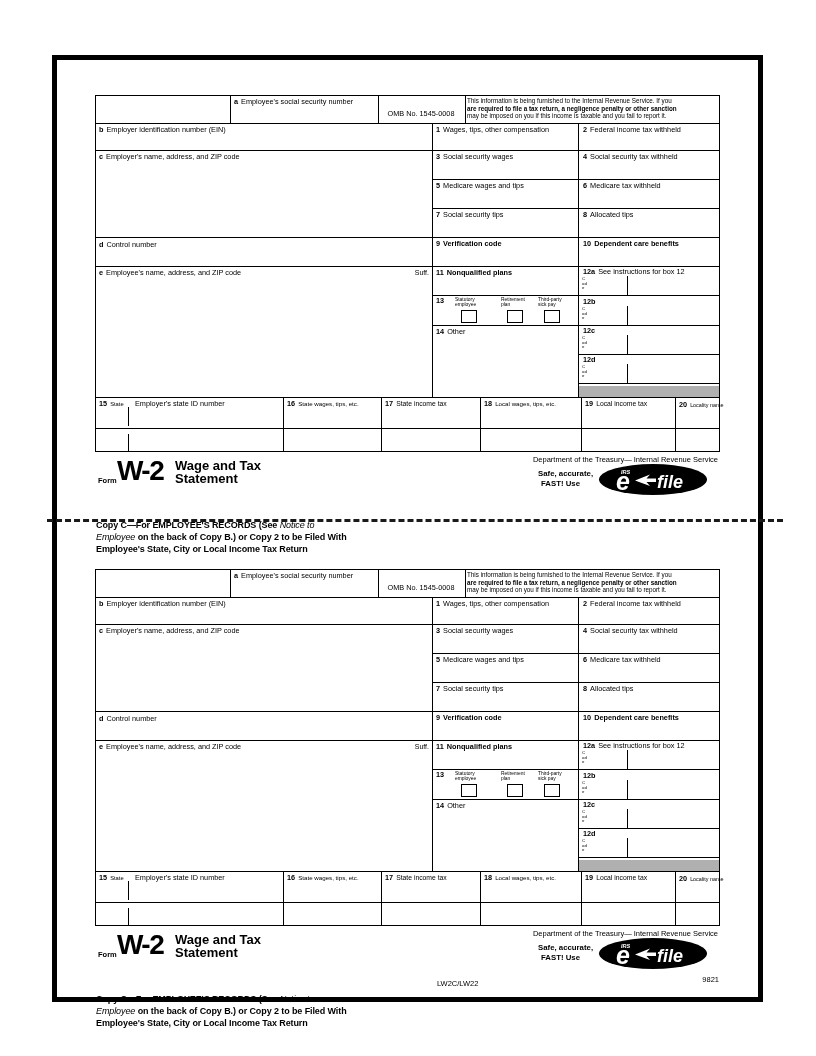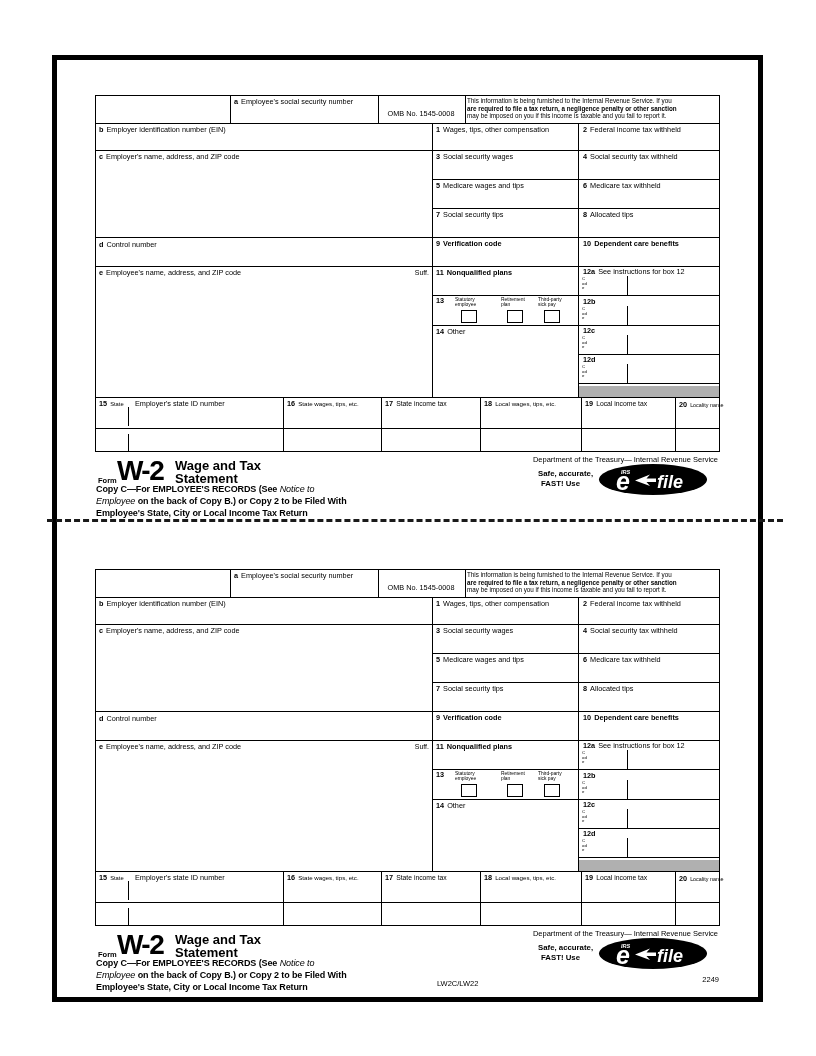--- a/index.html
+++ b/index.html
@@ -21,21 +21,21 @@
   .notice .nb{font-weight:bold;}
   .suff{position:absolute;font-size:7px;text-align:right;}
   .code{position:absolute;width:5px;font-size:4.3px;line-height:4.6px;word-break:break-all;}
   .chk-lbl{position:absolute;font-size:4.9px;line-height:5.3px;white-space:nowrap;}
   .chkbox{position:absolute;width:14px;height:11px;border:1px solid #000;background:#fff;}
   .s58{font-size:5.8px;} .s62{font-size:6.2px;} .s68{font-size:6.8px;} .s54{font-size:5.4px;}
   .dept{position:absolute;font-size:7.5px;text-align:right;white-space:nowrap;}
   .formword{position:absolute;font-size:7.5px;font-weight:bold;}
   .w2num{position:absolute;font-size:28px;font-weight:bold;letter-spacing:-1.5px;line-height:1;}
   .w2title{position:absolute;font-size:13px;font-weight:bold;line-height:1;white-space:nowrap;}
-  .copyline{position:absolute;font-size:9px;font-weight:bold;white-space:nowrap;letter-spacing:-0.1px;}
+  .copyline{position:absolute;font-size:9px;font-weight:bold;white-space:nowrap;letter-spacing:-0.1px;margin-top:36px;}
   .copyline i{font-style:italic;font-weight:normal;}
   .safe{position:absolute;font-size:7.8px;font-weight:bold;white-space:nowrap;}
   .efile{position:absolute;}
   .plate{position:absolute;font-size:7.5px;white-space:nowrap;}
   .sheetno{position:absolute;font-size:7.5px;text-align:right;}
 </style>
 </head>
 <body>
 
 <div class="sheet" id="sheet">
@@ -273,15 +273,15 @@
     <div class="safe" style="left:443px;top:374px">Safe, accurate,</div>
     <div class="safe" style="left:446px;top:384px">FAST!  Use</div>
     <svg class="efile" style="left:503px;top:368px" width="110" height="33" viewBox="0 0 110 33">
       <ellipse cx="55" cy="16.5" rx="54" ry="15.5" fill="#000"></ellipse>
       <text x="23" y="11" font-size="5.5" fill="#fff" font-style="italic" font-weight="bold">IRS</text>
       <text x="18" y="27" font-size="25" fill="#fff" font-style="italic" font-weight="bold">e</text>
       <polygon points="37,17.5 52,11.5 48.5,15.5 58,15.5 58,19 48.5,19 52,23" fill="#fff"></polygon>
       <text x="59" y="25" font-size="18" fill="#fff" font-style="italic" font-weight="bold">file</text>
     </svg>
     <div class="plate only-copy2" style="left:342px;top:410px">LW2C/LW22</div>
-    <div class="sheetno only-copy2" style="left:560px;top:406px;width:64px">2249</div>
+    <div class="sheetno only-copy2" style="left:560px;top:406px;width:64px">9821</div>
   </div>
 </div>
 
 </body></html>

